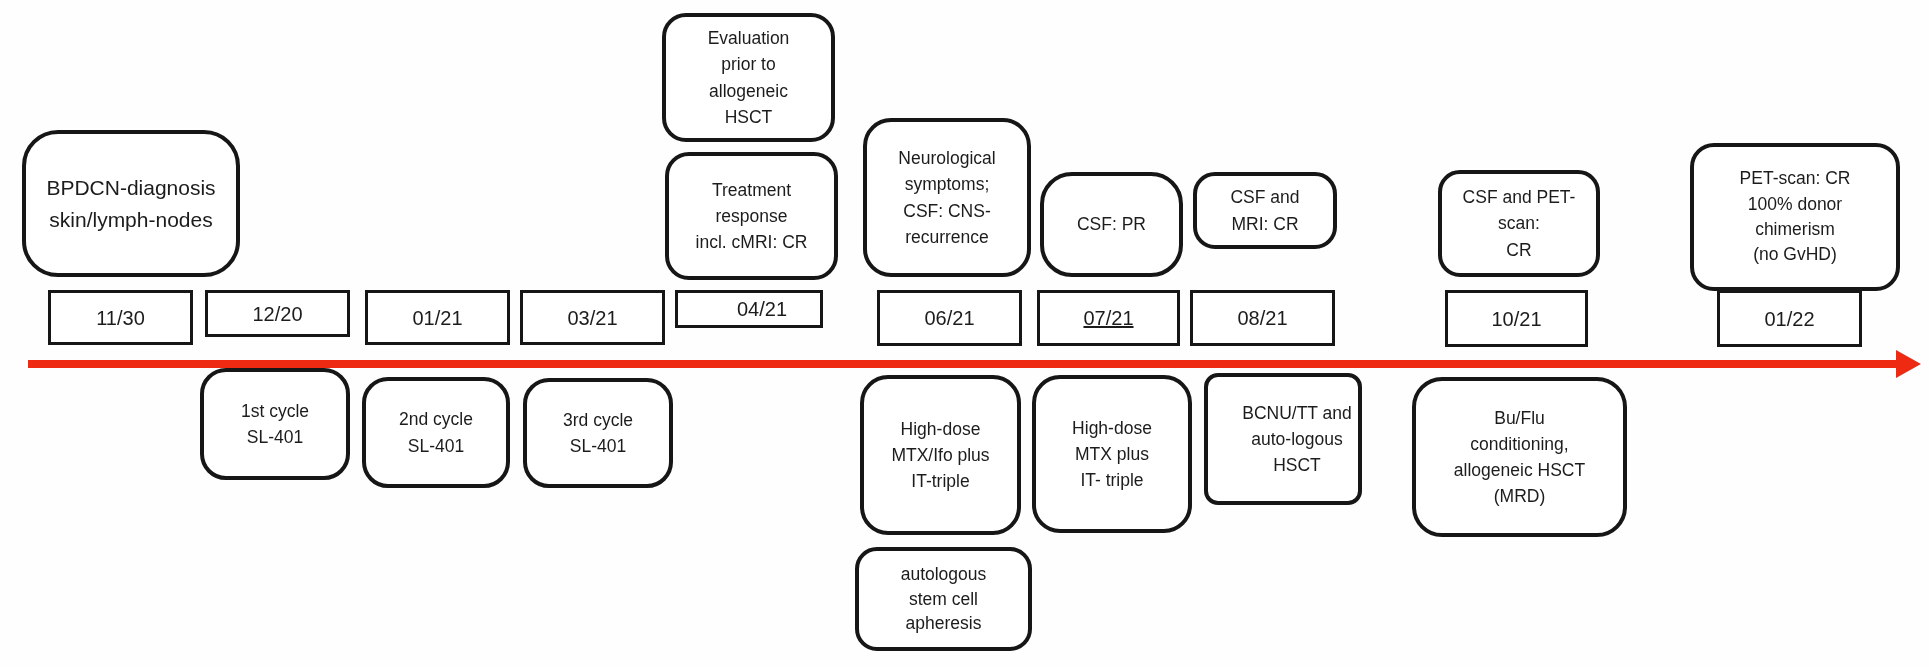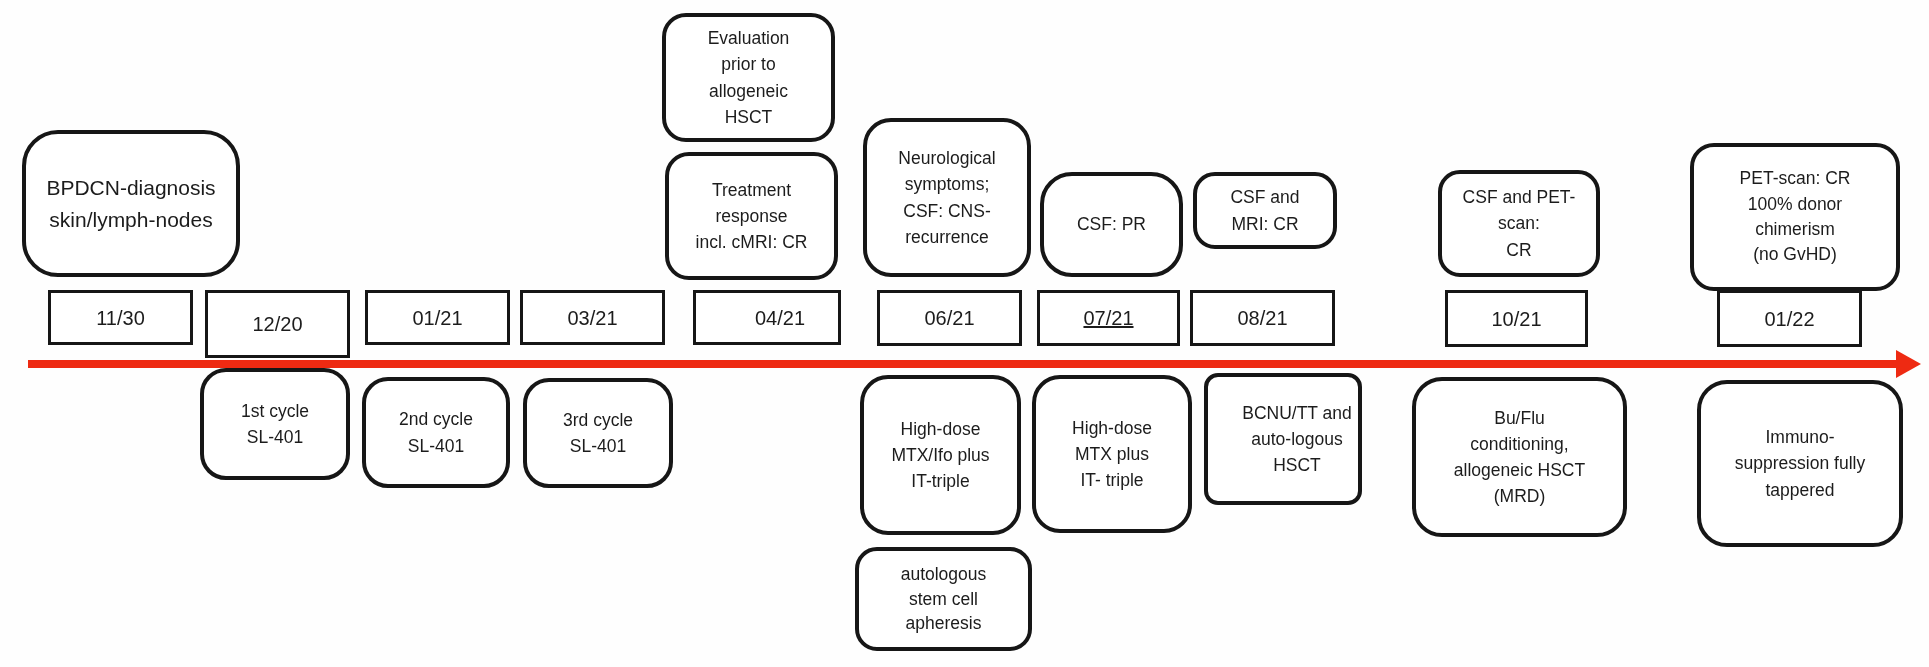--- a/index.html
+++ b/index.html
@@ -63,24 +63,24 @@
   <div class="box round" style="left:1438px; top:170px; width:162px; height:107px; border-radius:22px;">CSF and PET-
 scan:
 CR</div>
 
   <div class="box round" style="left:1690px; top:143px; width:210px; height:148px; border-radius:24px; line-height:1.45;">PET-scan: CR
 100% donor
 chimerism
 (no GvHD)</div>
 
   <div class="box date" style="left:48px;   top:290px; width:145px; height:55px;">11/30</div>
-  <div class="box date" style="left:205px;  top:290px; width:145px; height:68px;">12/20</div>
+  <div class="box date" style="left:205px;  top:290px; width:145px; height:47px;">12/20</div>
   <div class="box date" style="left:365px;  top:290px; width:145px; height:55px;">01/21</div>
   <div class="box date" style="left:520px;  top:290px; width:145px; height:55px;">03/21</div>
-  <div class="box date" style="left:693px;  top:290px; width:148px; height:55px;padding-left:26px;">04/21</div>
+  <div class="box date" style="left:675px;  top:290px; width:148px; height:38px;padding-left:26px;">04/21</div>
   <div class="box date" style="left:877px;  top:290px; width:145px; height:56px;">06/21</div>
   <div class="box date" style="left:1037px; top:290px; width:143px; height:56px;text-decoration:underline;">07/21</div>
   <div class="box date" style="left:1190px; top:290px; width:145px; height:56px;">08/21</div>
   <div class="box date" style="left:1445px; top:290px; width:143px; height:57px;">10/21</div>
   <div class="box date" style="left:1717px; top:290px; width:145px; height:57px;">01/22</div>
 
   <svg class="arrow-svg" width="1929" height="40">
     <line x1="28" y1="19" x2="1897" y2="19" stroke-width="8" stroke="#ee2a12"></line>
     <polygon points="1896,5 1921,19 1896,33" fill="#ee2a12"></polygon>
   </svg>
@@ -108,17 +108,14 @@
 
   <div class="box round" style="left:855px; top:547px; width:177px; height:104px; border-radius:22px; line-height:1.4;">autologous
 stem cell
 apheresis</div>
 
   <div class="box round" style="left:1412px; top:377px; width:215px; height:160px; border-radius:30px;">Bu/Flu
 conditioning,
 allogeneic HSCT
 (MRD)</div>
 
-  <div class="box round" style="left:1697px; top:380px; width:206px; height:167px; border-radius:30px;">Immuno-
-suppression fully
-tappered</div>
 
 </div>
 
 </body></html>

